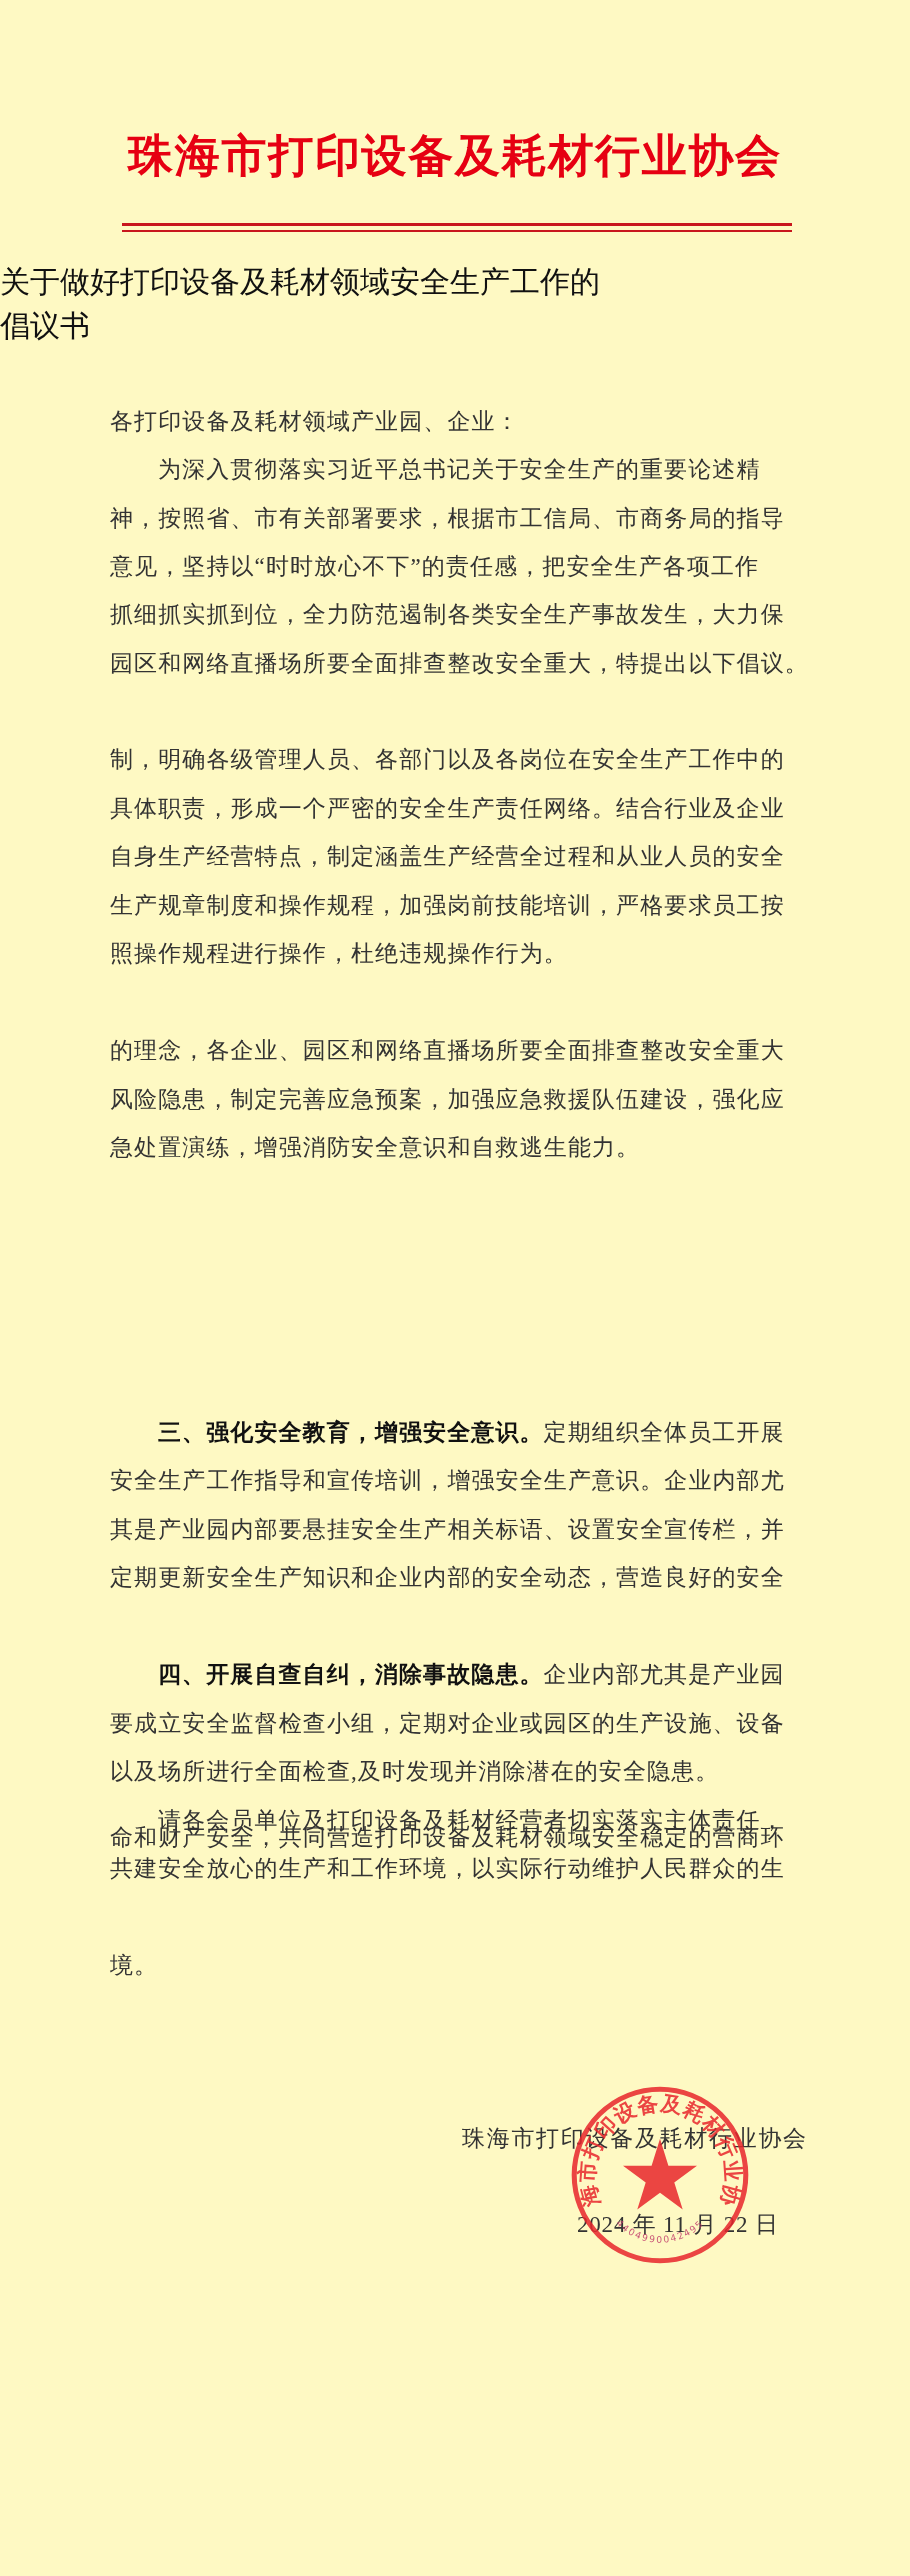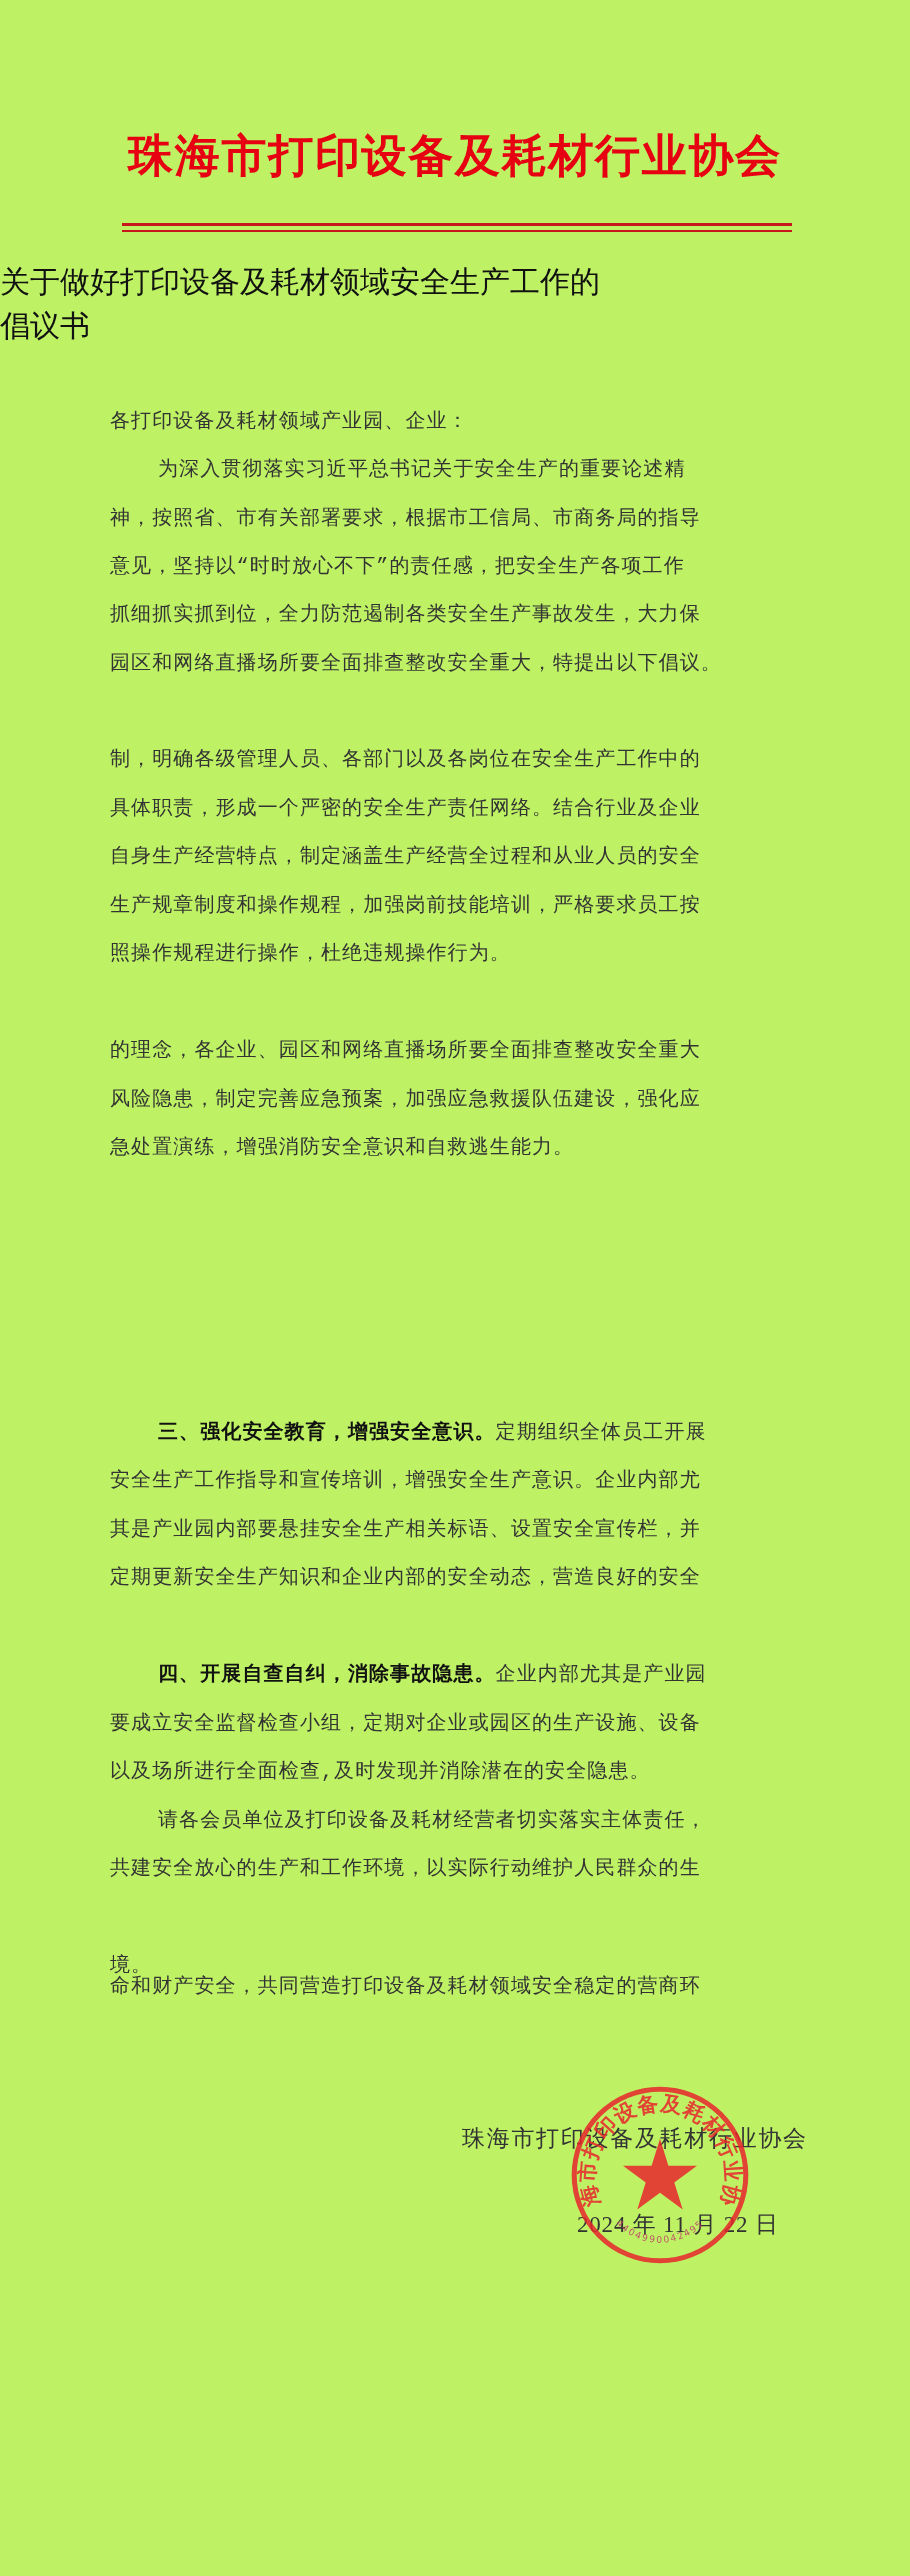--- a/index.html
+++ b/index.html
@@ -1,29 +1,29 @@
 <!DOCTYPE html>
 <html style="font-size:13.5px"><head>
 <meta charset="utf-8">
 <style>
   html, body { margin: 0; padding: 0; background: #ffffff; }
   body { width: 910px; height: 2576px; position: relative; overflow: hidden;
          font-family: "DejaVu Serif", "Liberation Serif", serif; color: #222; }
-  .page { position: absolute; left: 0; top: 0; width: 910px; height: 2576px; background: #bef264; }
+  .page { position: absolute; left: 0; top: 0; width: 910px; height: 2576px; background: #fef9c3; }
   .org-title { position: absolute; left: 0; width: 910px; top: 126px; height: 59px;
                text-align: center; font-family: "DejaVu Sans", "Liberation Sans", sans-serif;
                font-weight: bold; font-size: 45px; line-height: 59px; color: #e60012; letter-spacing: 1.7px; }
   .rule-thick { position: absolute; left: 122px; width: 670px; top: 223px; height: 3.4px; background: #c8161d; }
   .rule-thin { position: absolute; left: 122px; width: 670px; top: 230px; height: 1.7px; background: #c8161d; }
   .doc-title { position: absolute; left: 0; width: 910px; text-align: left;
                font-family: "DejaVu Sans", "Liberation Sans", sans-serif;
                font-size: 30px; line-height: 42px; color: #111; height: 42px; }
   .line { position: absolute; left: 110px; width: 691px; height: 34px; line-height: 34px;
-          font-size: 20px; color: #333; white-space: nowrap; letter-spacing: 1.1px;
-          font-family: Liberation Mono, monospace; }
+          font-size: 23px; color: #333; white-space: nowrap; letter-spacing: 1.1px;
+          font-family: Liberation Serif, serif; }
   .line.indent { left: 158px; width: 642px; }
   .line .b { font-weight: bold; color: #111; }
   .sig { position: absolute; height: 34px; line-height: 34px; font-size: 23px; color: #333;
          white-space: nowrap; letter-spacing: 1.7px; z-index: 1;
          font-family: "DejaVu Sans", "Liberation Sans", sans-serif; }
   .stamp { position: absolute; left: 570px; top: 2085px; width: 180px; height: 180px; z-index: 2; opacity: 0.85; }
 </style>
 </head>
 <body>
 
@@ -62,21 +62,21 @@
   <div class="line" style="top:1561px">定期更新安全生产知识和企业内部的安全动态，营造良好的安全</div>
 
   <div class="line indent" style="top:1658px">
     <span class="b">四、开展自查自纠，消除事故隐患。</span><span>企业内部尤其是产业园</span>
   </div>
   <div class="line" style="top:1707px">要成立安全监督检查小组，定期对企业或园区的生产设施、设备</div>
   <div class="line" style="top:1755px">以及场所进行全面检查,及时发现并消除潜在的安全隐患。</div>
 
   <div class="line indent" style="top:1804px">请各会员单位及打印设备及耗材经营者切实落实主体责任，</div>
   <div class="line" style="top:1852px">共建安全放心的生产和工作环境，以实际行动维护人民群众的生</div>
-  <div class="line" style="top:1970px">命和财产安全，共同营造打印设备及耗材领域安全稳定的营商环</div>
+  <div class="line" style="top:1821px">命和财产安全，共同营造打印设备及耗材领域安全稳定的营商环</div>
   <div class="line" style="top:1949px">境。</div>
 
   <div class="sig" style="left:462px; top:2121px">珠海市打印设备及耗材行业协会</div>
   <div class="sig" style="left:577px; top:2168px; letter-spacing:0.8px; font-family:Liberation Serif, serif;margin-top:40px;">2024 年 11 月 22 日</div>
 
   <svg class="stamp" viewBox="0 0 214 214">
     <defs>
       <path id="sealArcTop" d="M 32 130 A 78 78 0 1 1 182 130"></path>
       <path id="sealArcBottom" d="M 52 162 A 72 72 0 0 0 162 162"></path>
     </defs>

